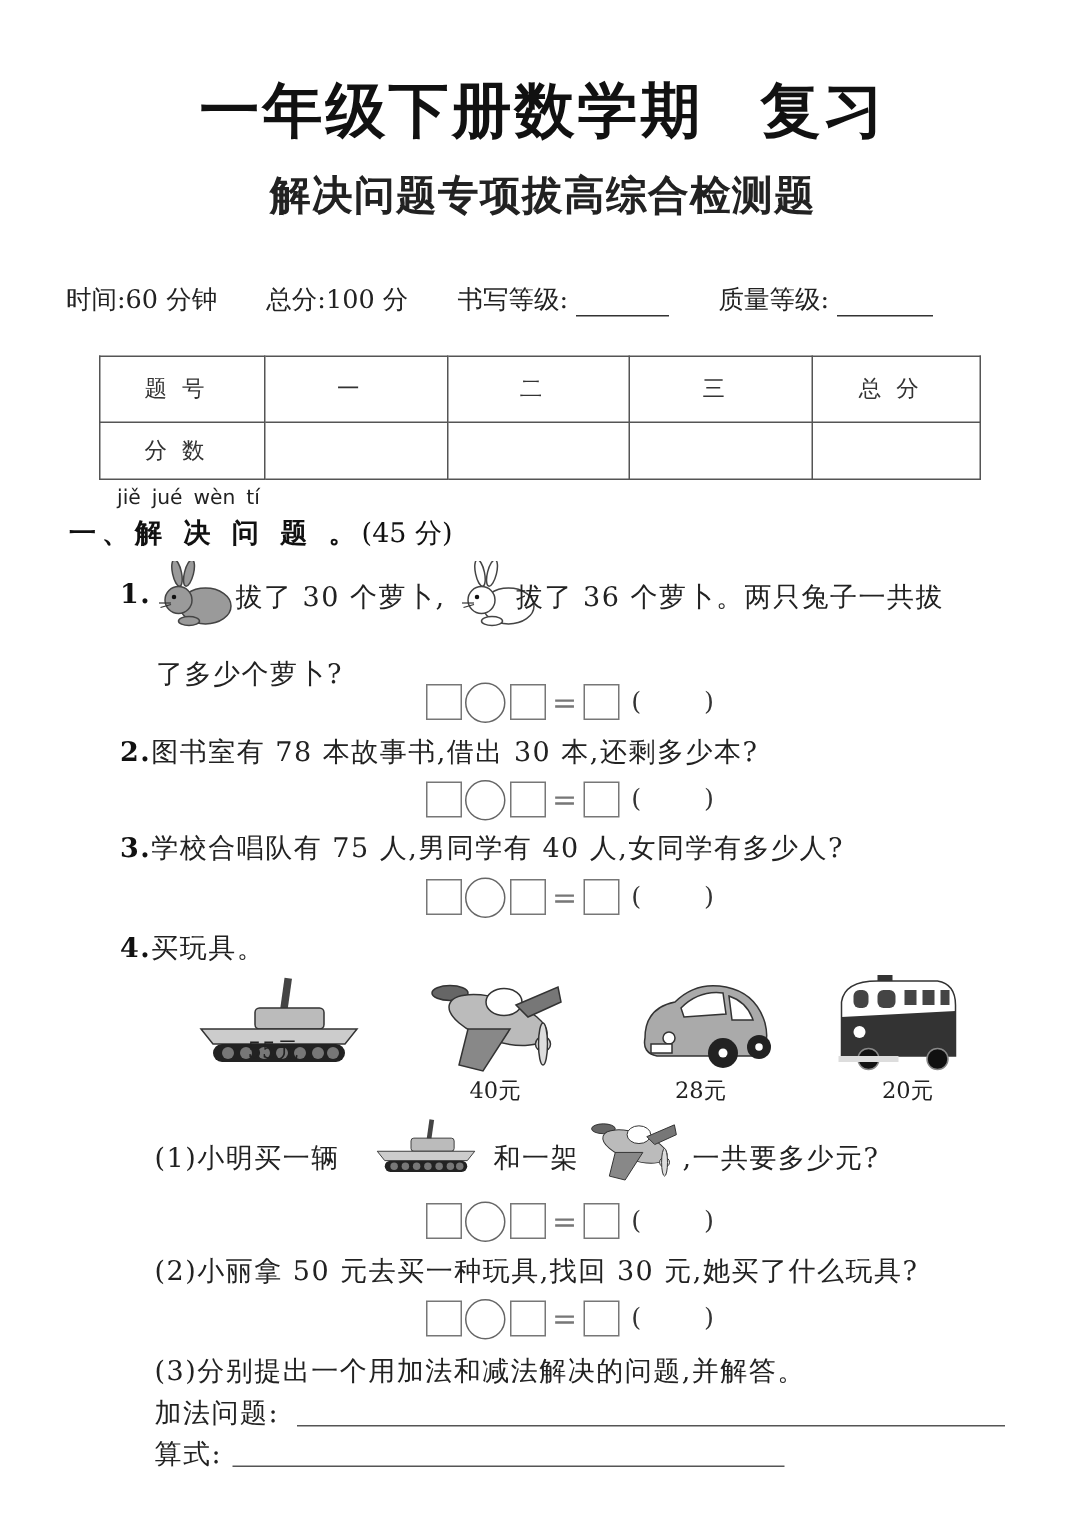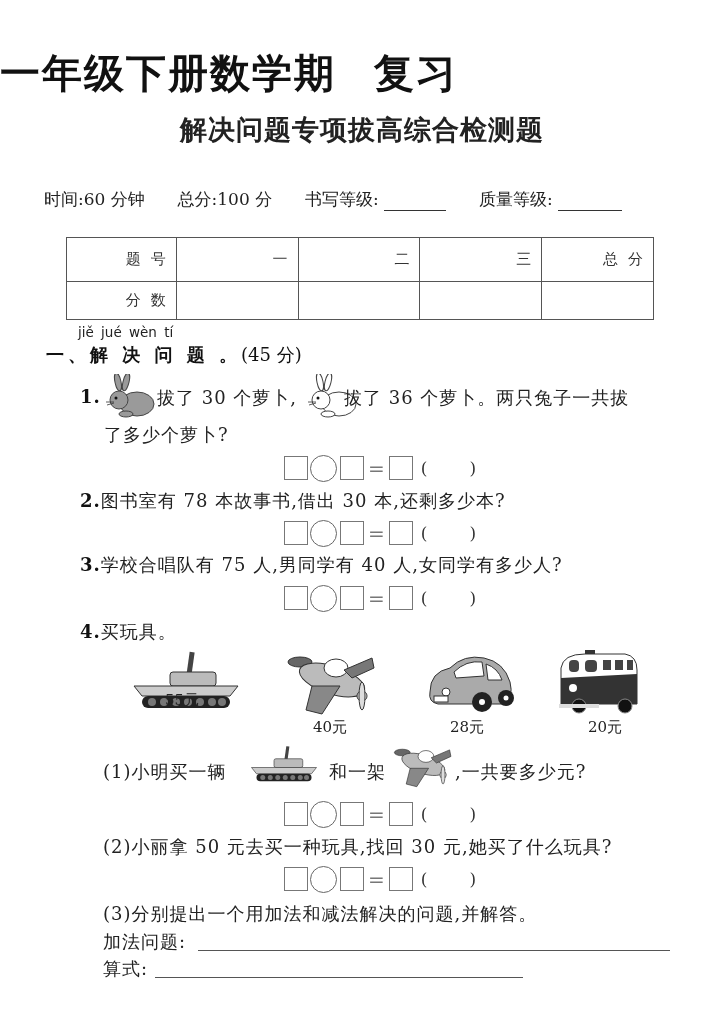--- a/index.html
+++ b/index.html
@@ -2,38 +2,38 @@
 <html><head>
 <meta charset="utf-8">
 <style>
   * { box-sizing: border-box; margin: 0; padding: 0; }
   html, body { width: 724px; height: 1024px; background: #ffffff; overflow: hidden; }
   body { position: relative; font-family: "DejaVu Serif", "Liberation Serif", serif; color: #1a1a1a; }
 
   .abs { position: absolute; }
 
   .title {
-    position: absolute; left: 0; top: 46px; width: 724px; 
+    position: absolute; left: 0; top: 46px; width: 724px; text-align: center;
     font-family: "DejaVu Sans", sans-serif; font-weight: bold; font-size: 40px; letter-spacing: 2px; color: #111;
   }
   .title .gap { display: inline-block; width: 38px; }
   .subtitle {
     position: absolute; left: 0; top: 112px; width: 724px; text-align: center;
     font-family: "DejaVu Serif", serif; font-weight: bold; font-size: 27px; letter-spacing: 1px; color: #222;
   }
 
   .meta { position: absolute; top: 188px; left: 44px; font-size: 17px; color: #222; white-space: nowrap; }
   .meta span { display: inline-block; }
   .meta .blank { display: inline-block; border-bottom: 1px solid #333; height: 20px; vertical-align: bottom; }
 
   table.score {
     position: absolute; left: 66px; top: 237px; width: 588px; border-collapse: collapse;
     font-size: 15px; color: #333;
   }
-  table.score td { border: 1.5px solid #555; text-align: right; letter-spacing: 10px; }
+  table.score td { border: 1.5px solid #555; text-align: center; letter-spacing: 10px; }
   table.score tr.r1 td { height: 44px; }
   table.score tr.r2 td { height: 38px; }
 
   .pinyin { position: absolute; left: 78px; top: 324px; font-family: "DejaVu Sans", sans-serif; font-size: 13.5px; color: #222; word-spacing: 3px; }
   .section { position: absolute; left: 46px; top: 343px; font-family: "DejaVu Sans", sans-serif; font-weight: bold; font-size: 18px; color: #111; letter-spacing: 4px; }
   .section .score-num { font-family: "DejaVu Serif", serif; font-weight: normal; letter-spacing: 0; }
 
   .q { position: absolute; font-size: 18px; color: #222; white-space: nowrap; letter-spacing: 1px; }
   .qnum { font-weight: bold; font-family: "DejaVu Serif", serif; color: #111; }
 
@@ -117,21 +117,21 @@
     <ellipse cx="22" cy="8" rx="3" ry="9" fill="#fff" stroke="#444" stroke-width="1" transform="rotate(14 22 8)"></ellipse>
     <ellipse cx="33" cy="30" rx="17" ry="12" fill="#fff" stroke="#444" stroke-width="1"></ellipse>
     <circle cx="15" cy="26" r="9" fill="#fff" stroke="#444" stroke-width="1"></circle>
     <circle cx="12" cy="24" r="1.5" fill="#111"></circle>
     <line x1="2" y1="28" x2="10" y2="28" stroke="#333" stroke-width="0.8"></line>
     <line x1="3" y1="31" x2="10" y2="29" stroke="#333" stroke-width="0.8"></line>
     <ellipse cx="22" cy="40" rx="7" ry="3" fill="#fff" stroke="#444" stroke-width="1"></ellipse>
   </svg>
 </div>
 <div class="q" style="left:344px; top:386px;">拔了 36 个萝卜。两只兔子一共拔</div>
-<div class="q" style="left:104px; top:423px;">了多少个萝卜?</div>
+<div class="q" style="left:104px; top:437px;">了多少个萝卜?</div>
 
 <div class="eq" style="top:454px;">
   <div class="box"></div>
   <div class="circ"></div>
   <div class="box"></div>
   <span class="eqsign">=</span>
   <div class="box"></div>
   <span class="paren">(</span>
   <span class="paren paren-r">)</span>
 </div>

